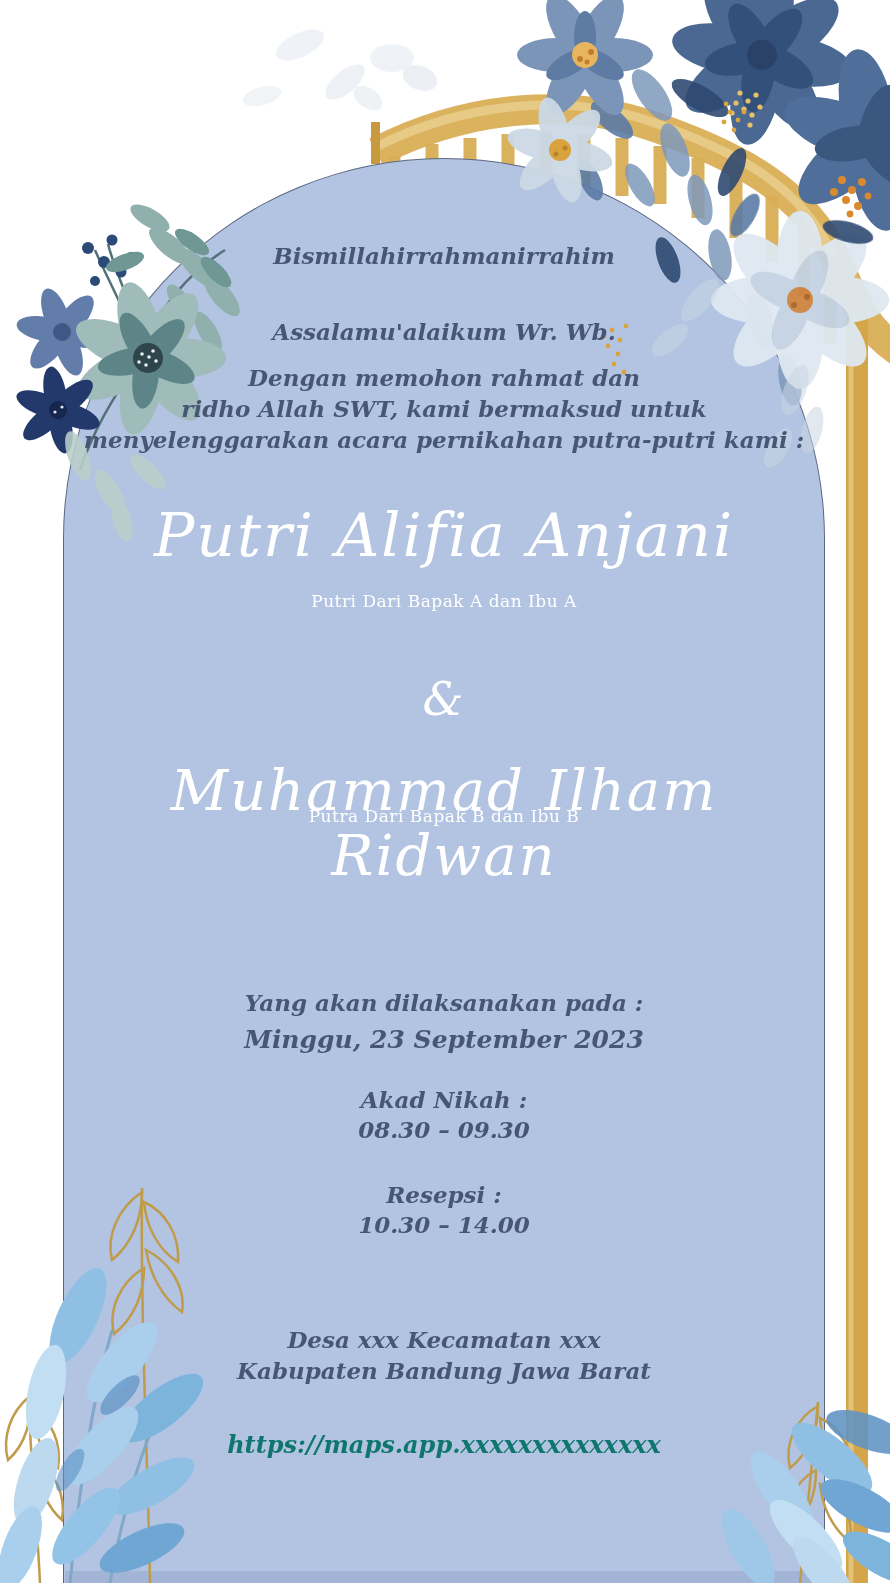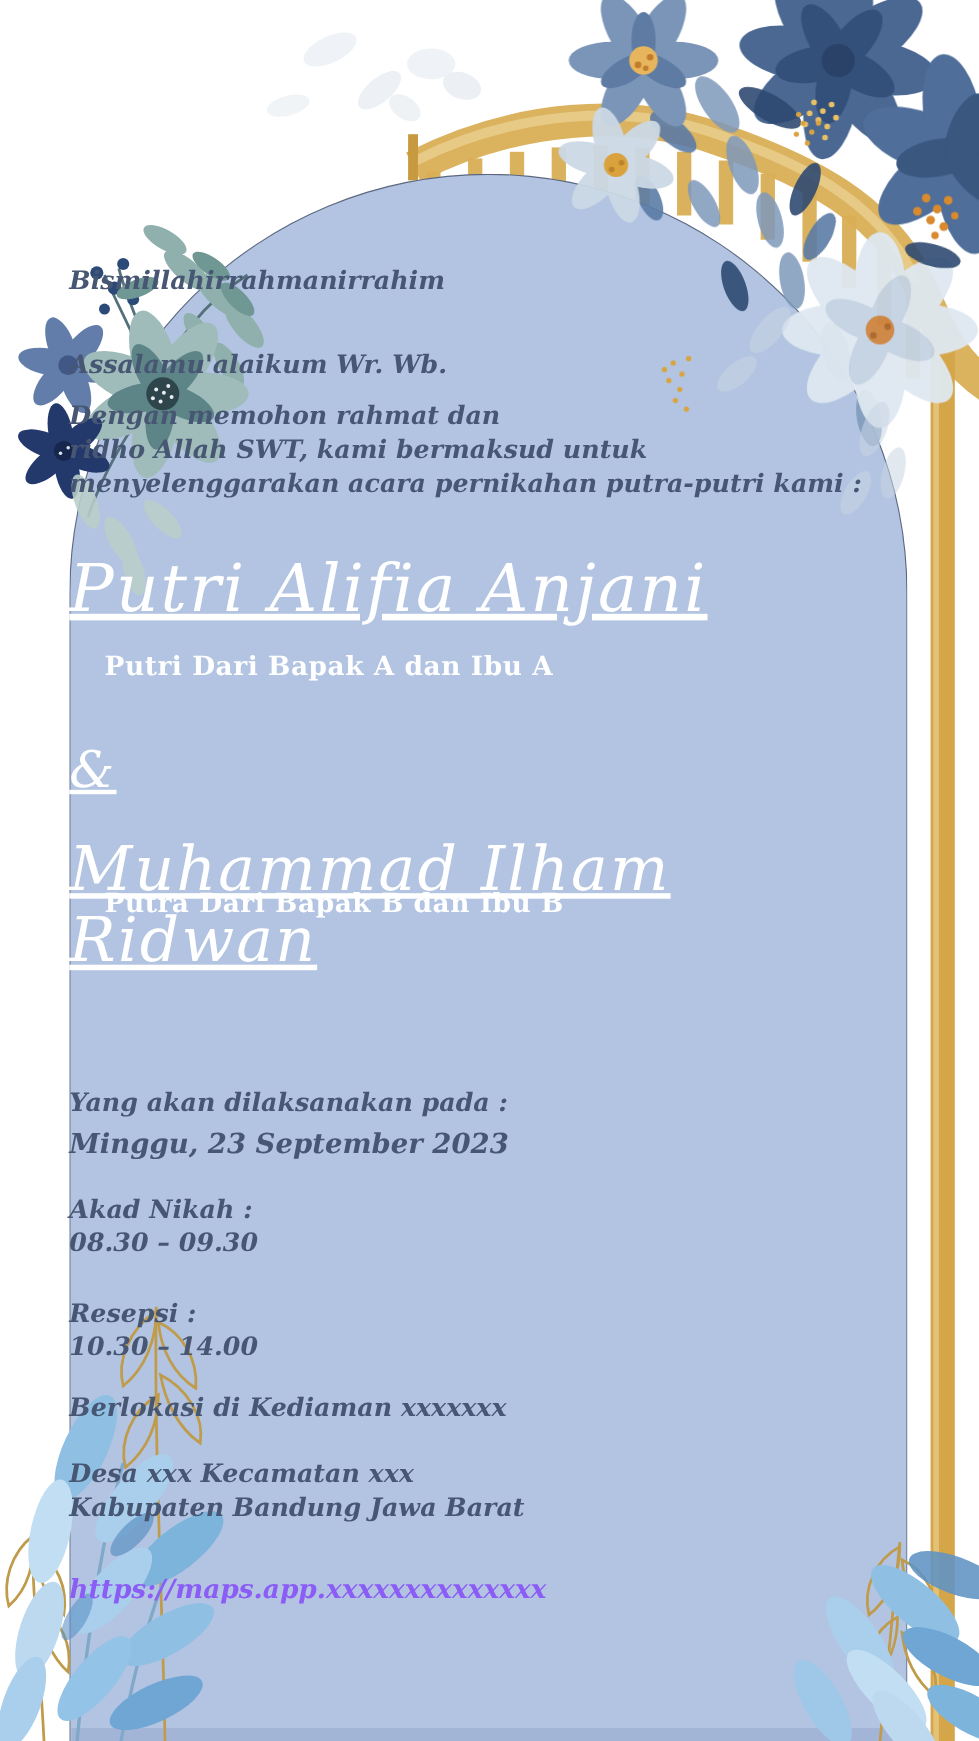--- a/index.html
+++ b/index.html
@@ -7,26 +7,26 @@
     position:relative;width:890px;height:1583px;overflow:hidden;
     background:#ffffff;font-family:"DejaVu Serif",serif;margin:0 auto;
   }
   .layer{position:absolute;left:0;top:0;width:890px;height:1583px;pointer-events:none;}
   .arch{
     position:absolute;left:63px;top:158px;width:762px;height:1425px;
     background:#b2c4e1;border:1.5px solid rgba(62,72,95,.75);border-bottom:none;
     border-radius:382px 382px 0 0;box-sizing:border-box;
   }
   .content{position:absolute;left:63px;top:0;width:762px;height:1583px;}
-  .txt{position:absolute;left:0;width:100%;}
+  .txt{position:absolute;left:0;width:100%;text-align:center;}
   .dark{color:#475673;font-weight:bold;font-style:italic;font-size:23px;line-height:31px;}
   .white{color:#ffffff;}
-  .script{font-style:italic;font-weight:400;letter-spacing:2px;text-decoration:underline;}
-  .caption{font-weight:bold;font-style:normal;font-size:24px;letter-spacing:.5px;margin-left:32px;}
-  .url{font-weight:bold;font-style:italic;font-size:24px;text-decoration:none;color:#8b5cf6;}
+  .script{font-style:italic;font-weight:400;letter-spacing:2px;}
+  .caption{font-weight:normal;font-style:normal;font-size:17px;letter-spacing:.5px;}
+  .url{font-weight:bold;font-style:italic;font-size:24px;text-decoration:none;color:#0f766e;}
   a.url{pointer-events:auto;}
 </style>
 </head>
 <body>
 
 <div class="stage">
 
   <svg class="layer" viewBox="0 0 890 1583">
 
     <g opacity="0.55">
@@ -399,21 +399,20 @@
 
     <div class="txt dark" style="top:987px">Yang akan dilaksanakan pada :</div>
     <div class="txt dark" style="top:1024px;font-size:25px">Minggu, 23 September 2023</div>
 
     <div class="txt dark" style="top:1084px">Akad Nikah :</div>
     <div class="txt dark" style="top:1114px">08.30 – 09.30</div>
 
     <div class="txt dark" style="top:1179px">Resepsi :</div>
     <div class="txt dark" style="top:1209px">10.30 – 14.00</div>
 
-    <div class="txt dark" style="top:1264px">Berlokasi di Kediaman xxxxxxx</div>
     <div class="txt dark" style="top:1324px">Desa xxx Kecamatan xxx</div>
     <div class="txt dark" style="top:1355px">Kabupaten Bandung Jawa Barat</div>
 
     <div class="txt" style="top:1430px">
       <a href="#" class="url">https://maps.app.xxxxxxxxxxxxxx</a>
     </div>
   </div>
 
 </div>
 

